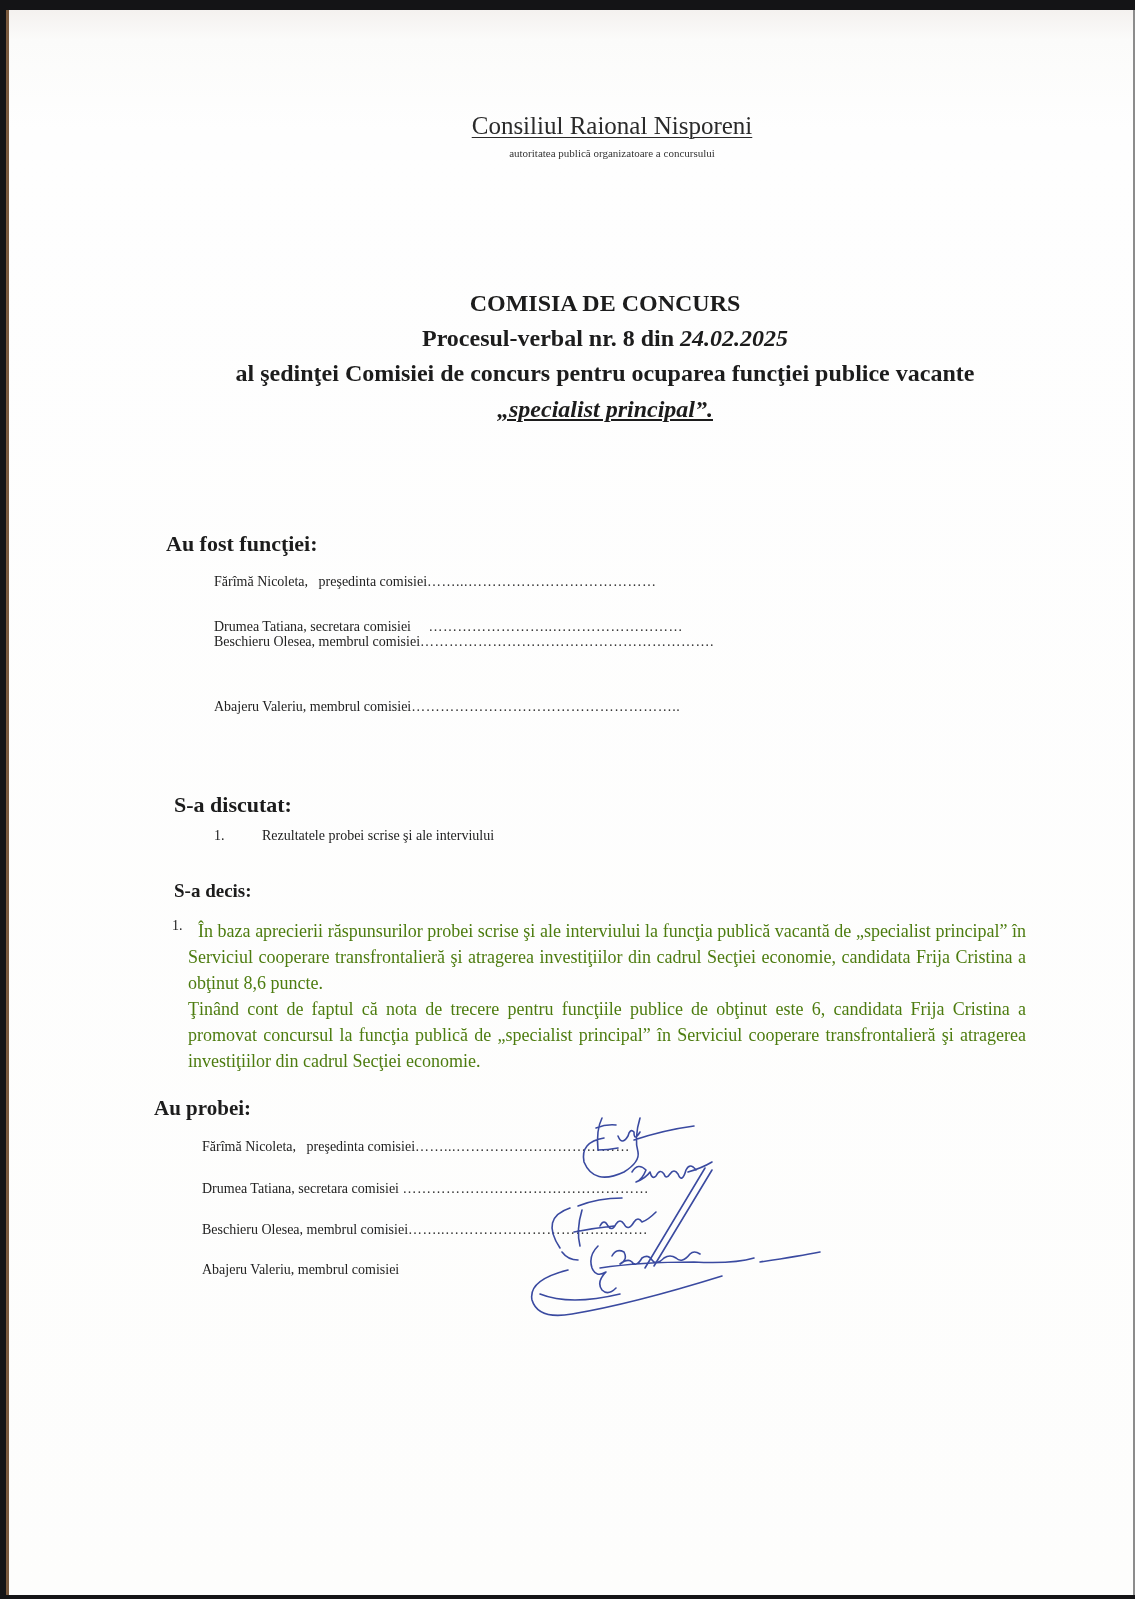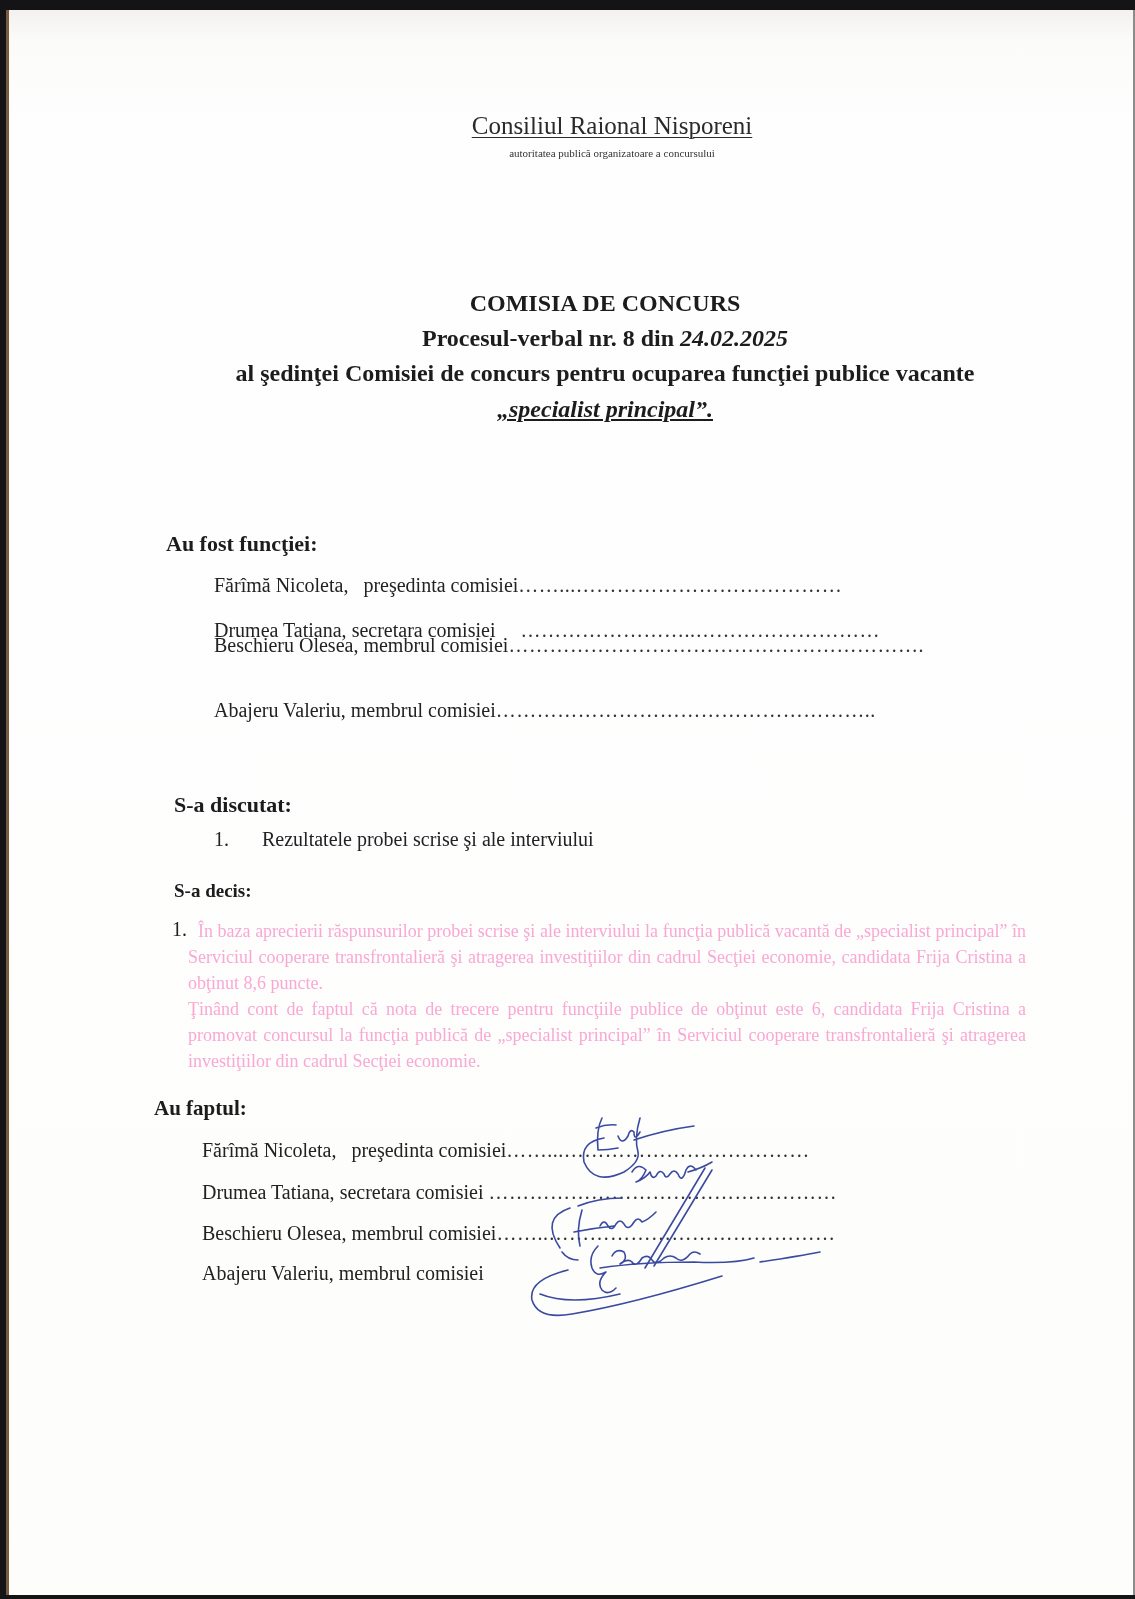--- a/index.html
+++ b/index.html
@@ -22,23 +22,23 @@
       font-size: 25px; text-decoration: underline; text-decoration-thickness: 1px; text-underline-offset: 3px;
       color: #2a2a2a;
     }
     .header-sub { left: 0; width: 1224px; top: 147px; text-align: center; font-size: 11px; color: #333; }
     .title1 { left: 0; width: 1210px; top: 290px; text-align: center; font-size: 24px; font-weight: bold; }
     .title2 { left: 0; width: 1210px; top: 325px; text-align: center; font-size: 24px; font-weight: bold; }
     .title2 i { font-weight: bold; }
     .title3 { left: 0; width: 1210px; top: 360px; text-align: center; font-size: 24px; font-weight: bold; }
     .title4 { left: 0; width: 1210px; top: 396px; text-align: center; font-size: 24px; font-weight: bold; font-style: italic; text-decoration: underline; }
     .section { font-size: 22px; font-weight: bold; }
-    .row { font-size: 20px; color: #222; font-family: Liberation Serif, serif; }
+    .row { font-size: 14px; color: #222; font-family: Liberation Serif, serif; }
     .dots { letter-spacing: 0.5px; color: #333; }
-    .para { font-size: 18px; line-height: 26px; text-align: justify; white-space: normal; color: #f9a8d4; }
+    .para { font-size: 18px; line-height: 26px; text-align: justify; white-space: normal; color: #4d7c0f; }
     .sig { position: absolute; left: 0; top: 0; width: 1135px; height: 1599px; pointer-events: none; }
   </style>
 </head>
 <body>
 
 <div class="paper"></div>
 
 <div class="abs header-title">Consiliul Raional Nisporeni</div>
 <div class="abs header-sub">autoritatea publică organizatoare a concursului</div>
 
@@ -65,21 +65,21 @@
 <div class="abs row" style="left:214px; top:828px;">
   <span>1.</span>
 </div>
 <div class="abs row" style="left:262px; top:828px;">Rezultatele probei scrise şi ale interviului</div>
 
 <div class="abs" style="left:158px; top:880px; font-size:19px; font-weight:bold;margin-left:16px;">S-a decis:</div>
 <div class="abs row" style="left:172px; top:918px;">1.</div>
 <div class="abs para" style="left:188px; top:918px; width:838px; text-indent:10px;">În baza aprecierii răspunsurilor probei scrise şi ale interviului la funcţia publică vacantă de „specialist principal” în Serviciul cooperare transfrontalieră şi atragerea investiţiilor din cadrul Secţiei economie,  candidata Frija Cristina a obţinut 8,6 puncte.</div>
 <div class="abs para" style="left:188px; top:996px; width:838px;">Ţinând cont de faptul că nota de trecere pentru funcţiile publice de obţinut este 6, candidata Frija Cristina a promovat concursul la funcţia publică de „specialist principal” în Serviciul cooperare transfrontalieră şi atragerea investiţiilor din cadrul Secţiei economie.</div>
 
-<div class="abs section" style="left:154px; top:1096px; font-size:21px;">Au faptul:</div>
+<div class="abs section" style="left:154px; top:1096px; font-size:21px;">Au probei:</div>
 <div class="abs row" style="left:202px; top:1139px;">
   <span>Fărîmă Nicoleta,</span>&nbsp;&nbsp; <span>preşedinta comisiei</span><span class="dots">……...………………………………</span>
 </div>
 <div class="abs row" style="left:202px; top:1181px;">
   <span>Drumea Tatiana,</span> <span>secretara comisiei</span> <span class="dots">……………………………………………</span>
 </div>
 <div class="abs row" style="left:202px; top:1222px;">
   <span>Beschieru Olesea,</span> <span>membrul comisiei</span><span class="dots">……..……………………………………</span>
 </div>
 <div class="abs row" style="left:202px; top:1262px;">

